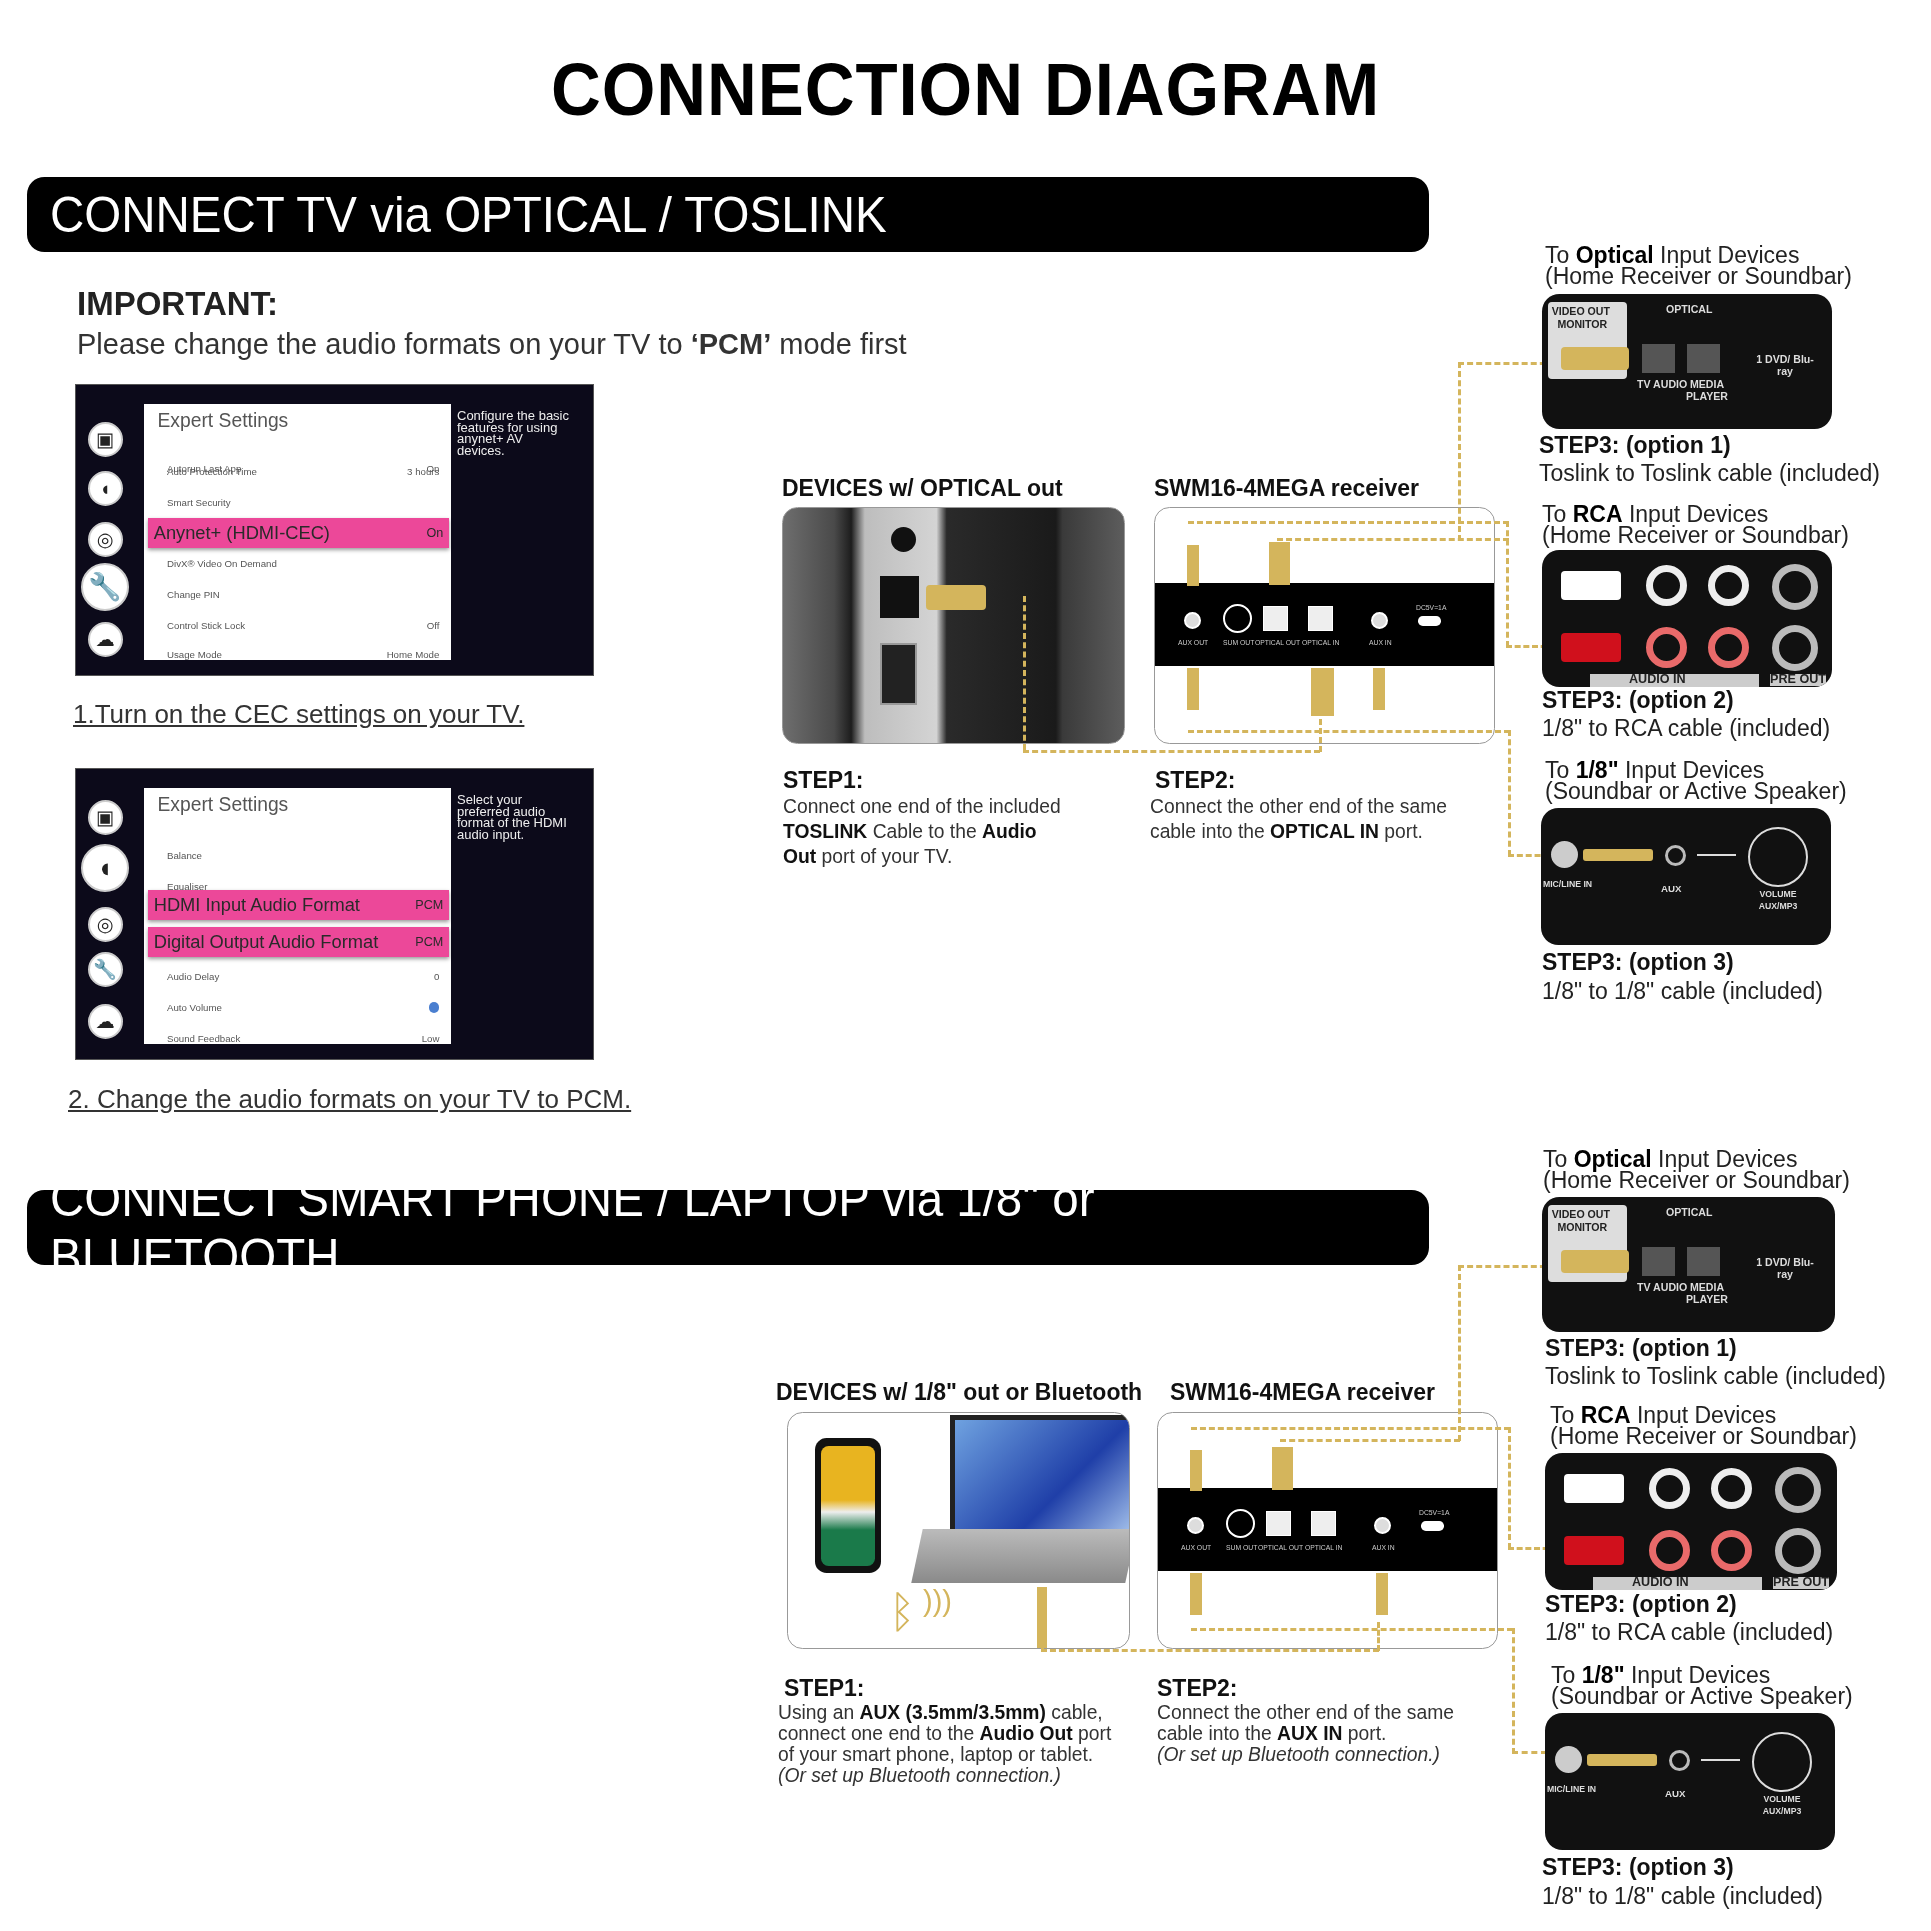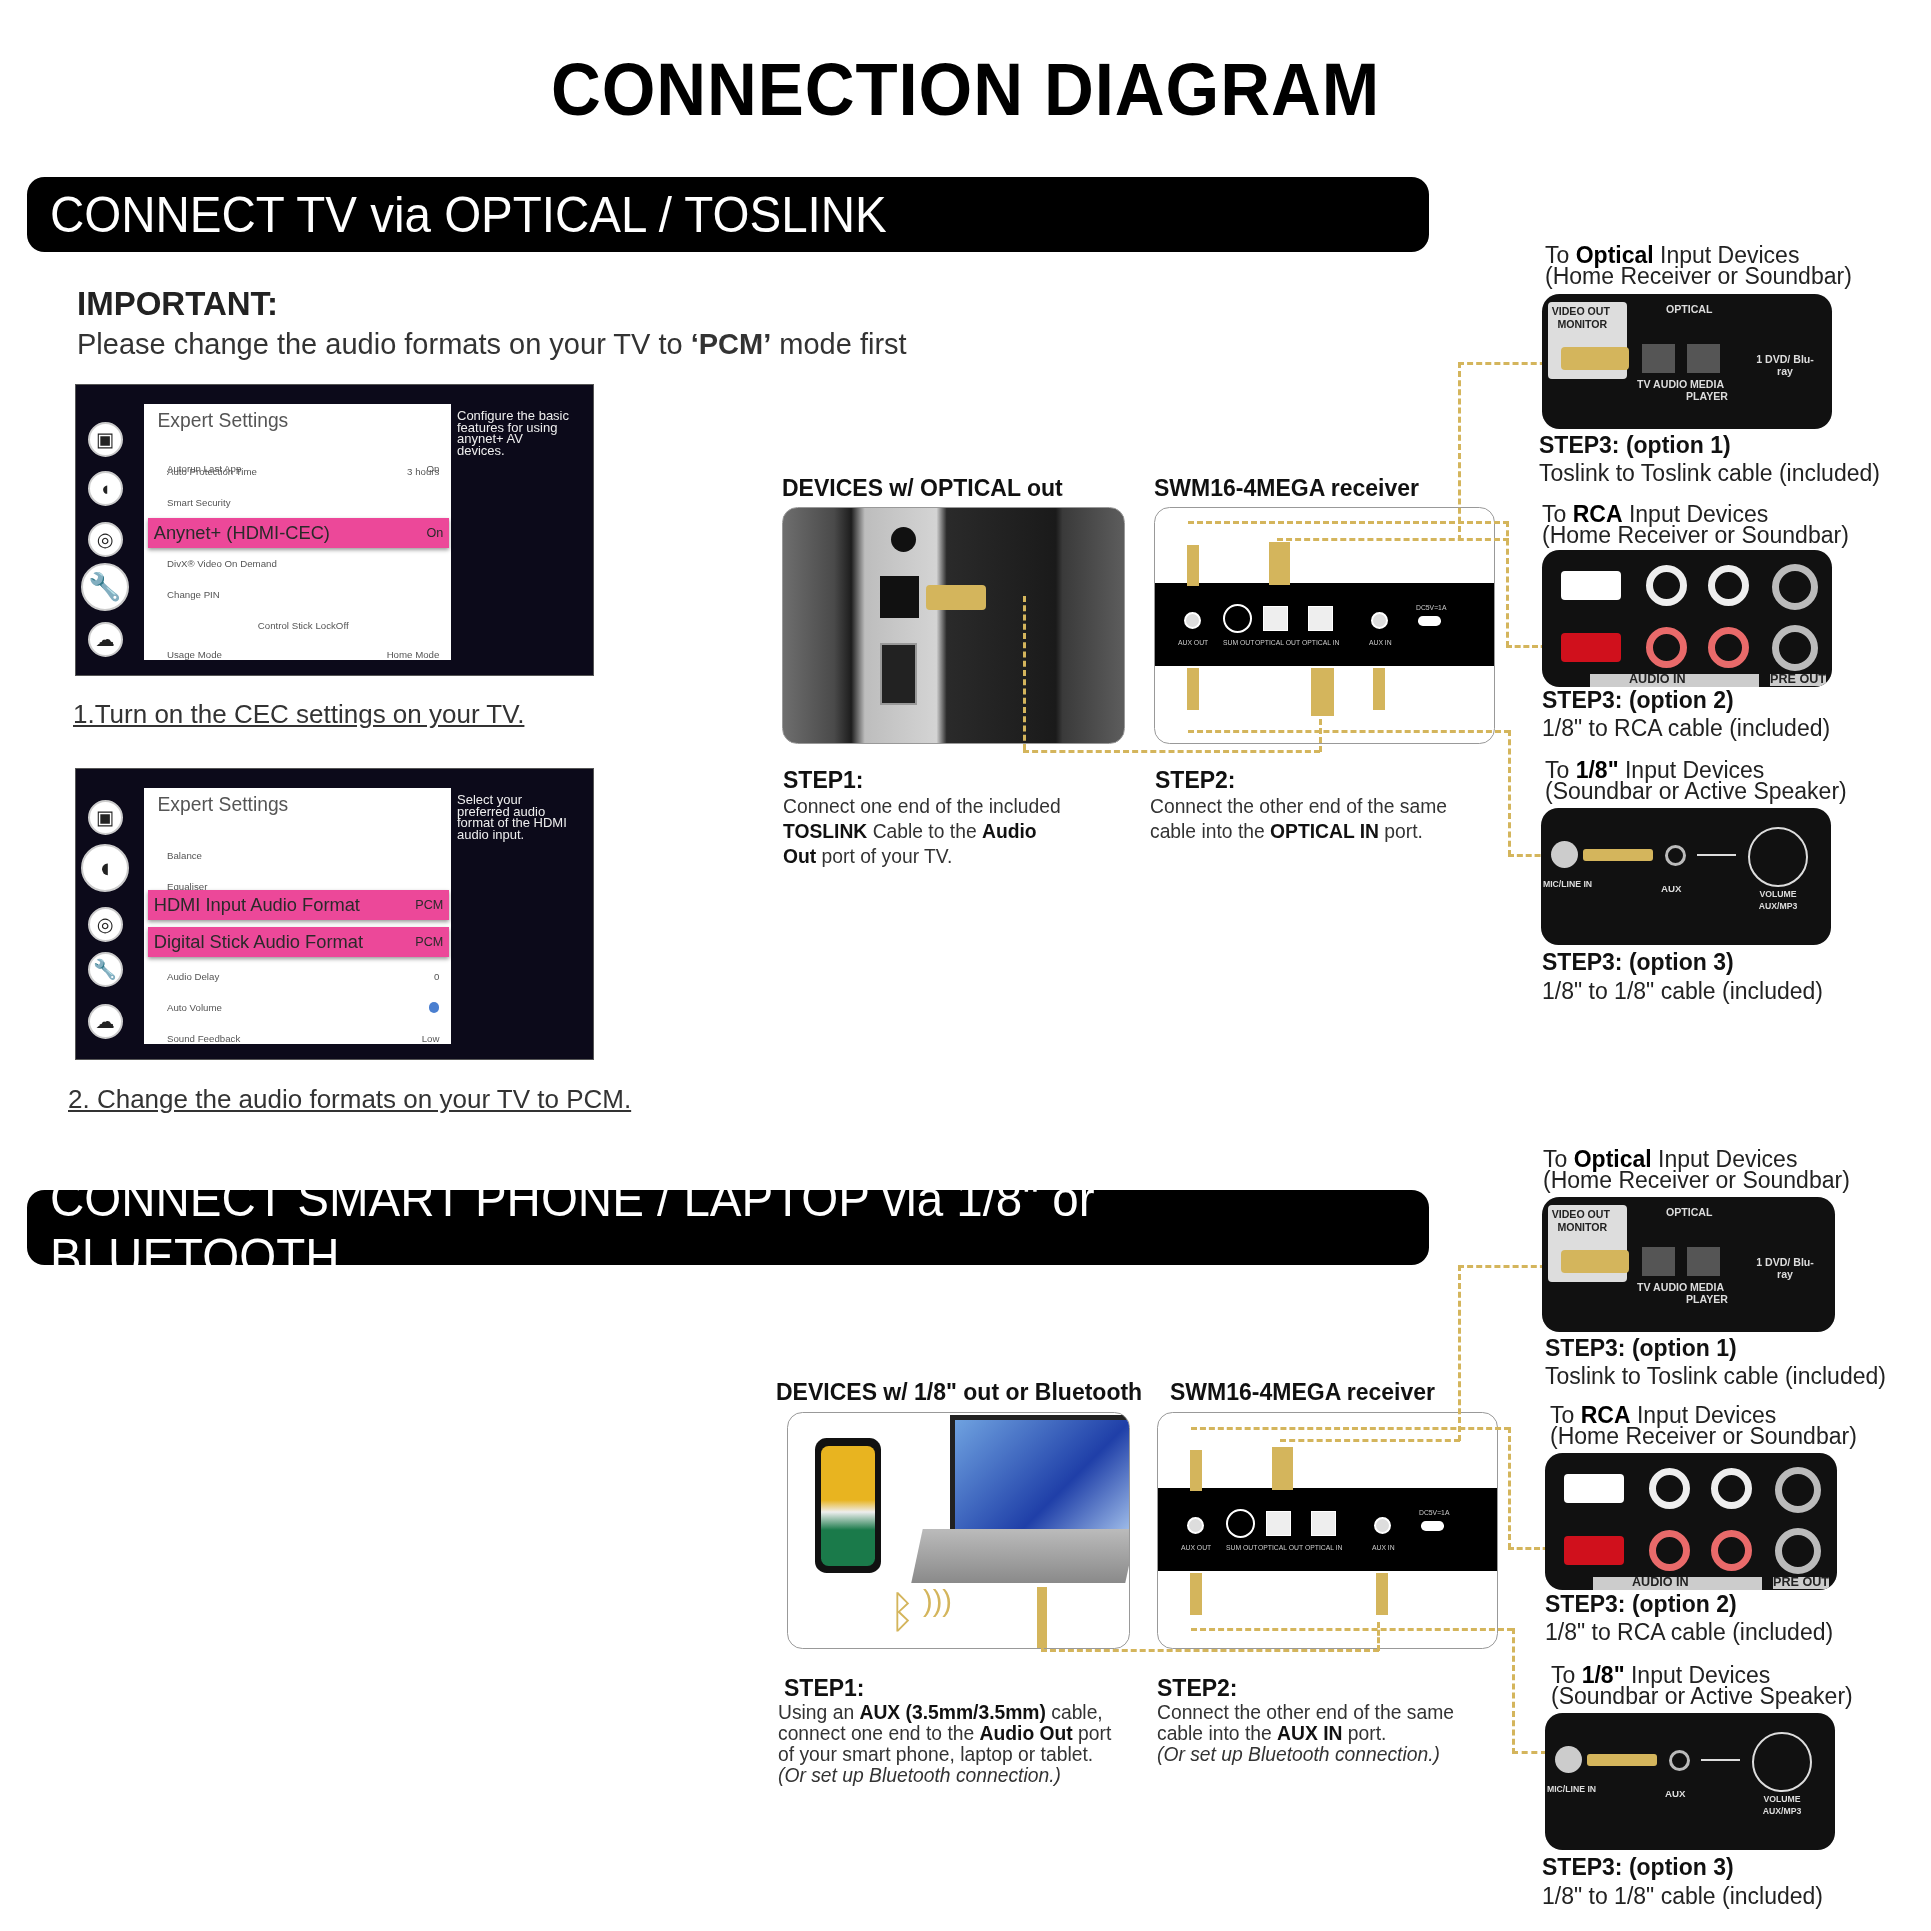--- a/index.html
+++ b/index.html
@@ -86,21 +86,21 @@
         <span class="v">On</span>
       </div>
     <div class="tv-row" style="top:154px;">
         <span>DivX® Video On Demand</span>
         <span></span>
       </div>
     <div class="tv-row" style="top:185px;">
         <span>Change PIN</span>
         <span></span>
       </div>
-    <div class="tv-row" style="top:216px;justify-content:center;">
+    <div class="tv-row" style="top:216px;">
         <span>Control Stick Lock</span>
         <span>Off</span>
       </div>
     <div class="tv-row" style="top:245px;">
         <span>Usage Mode</span>
         <span>Home Mode</span>
       </div>
   </div>
   <div class="tv-desc">Configure the basic features for using anynet+ AV devices.</div>
 </div>
@@ -120,21 +120,21 @@
       </div>
     <div class="tv-row" style="top:93px;">
         <span>Equaliser</span>
         <span></span>
       </div>
     <div class="tv-row hl" style="top:102px;">
         <span>HDMI Input Audio Format</span>
         <span class="v">PCM</span>
       </div>
     <div class="tv-row hl" style="top:139px;">
-        <span>Digital Stick Audio Format</span>
+        <span>Digital Output Audio Format</span>
         <span class="v">PCM</span>
       </div>
     <div class="tv-row" style="top:183px;">
         <span>Audio Delay</span>
         <span>0</span>
       </div>
     <div class="tv-row" style="top:214px;">
         <span>Auto Volume</span>
         <span class="dot"></span>
       </div>

